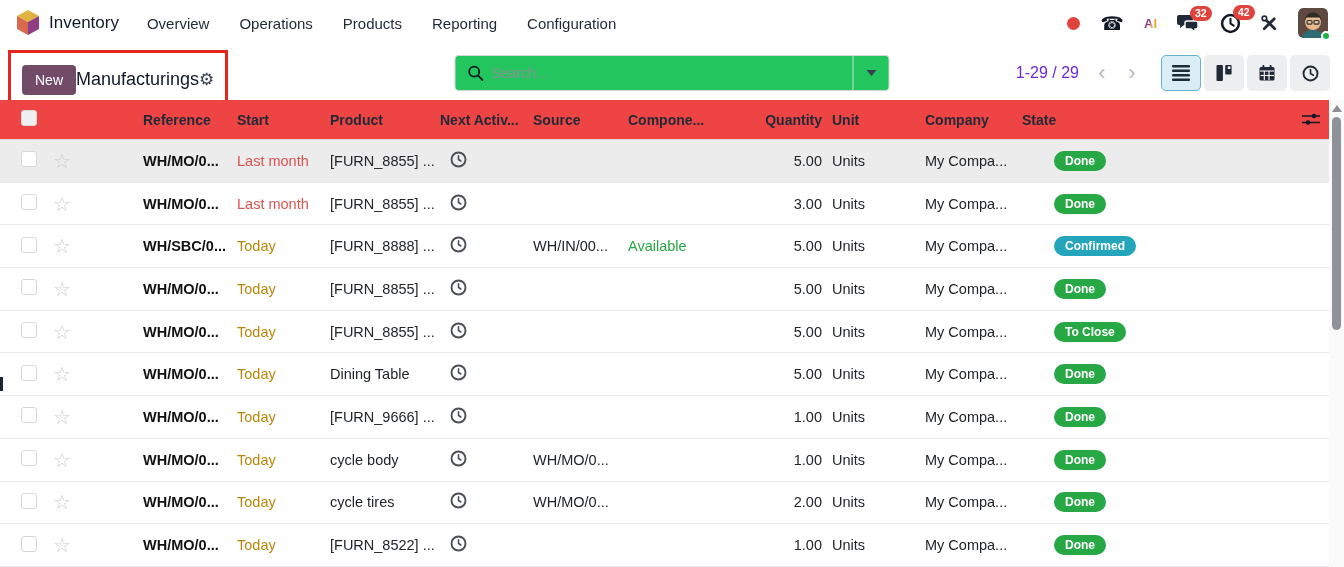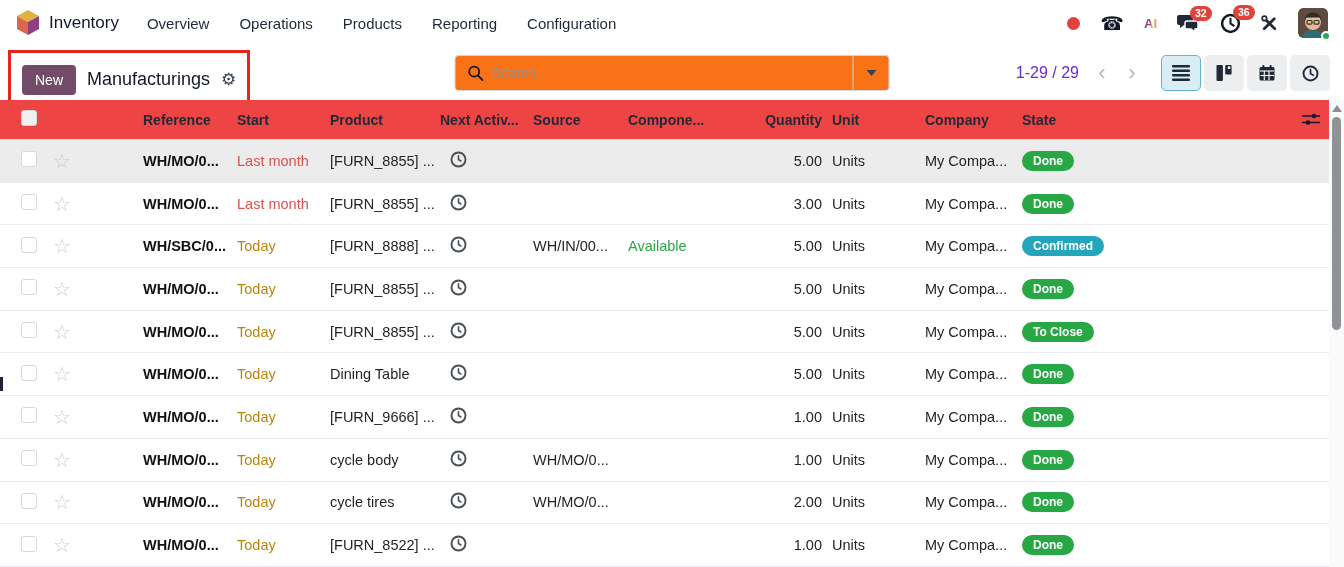--- a/index.html
+++ b/index.html
@@ -23,29 +23,29 @@
     border-radius:9px; font-size:10.5px; font-weight:700; padding:1px 5px; line-height:13px; }
   .company-name { font-size:15px; color:#111827; white-space:nowrap; }
   .avatar-wrap { position:relative; width:30px; height:30px; cursor:pointer; }
   .avatar-wrap svg { border-radius:5px; display:block; }
   .online-dot { position:absolute; right:-3px; bottom:-3px; width:10px; height:10px;
     border-radius:50%; background:#21b048; border:2px solid #fff; }
 
   
   .control-panel { position:relative; height:54px; background:#fff; }
   .annotation-box { position:absolute; left:8px; top:4px; height:59px;
-    border:3px solid #e6251c; display:flex; align-items:center; gap:11px; padding:0 11px; }
+    border:3px solid #e6251c; display:flex; align-items:center; padding:0 11px; }
   .new-btn { background:#714B67; color:#fff; font-size:14px; font-weight:500;
     border:none; border-radius:4px; padding:7px 13px; cursor:pointer; }
   .cp-title { font-size:18px; color:#111827; white-space:nowrap; }
   .gear-glyph { font-size:17px; color:#374151; cursor:pointer; line-height:1; }
 
   .search-box { position:absolute; left:50%; transform:translateX(-50%); top:9px;
     width:435px; height:36px; border:1px solid #d4d7db; border-radius:4px;
-    display:flex; align-items:center; background:#f97316; }
+    display:flex; align-items:center; background:#22c55e; }
   .search-box .mag { margin:0 8px 0 12px; display:flex; }
   .search-input { flex:1; border:none; outline:none; font-size:14px; color:#374151;
     font-family:"Liberation Sans", sans-serif; background:transparent; }
   .search-input::placeholder { color:#8a9097; }
   .search-caret-btn { width:36px; align-self:stretch; border-left:1px solid #d4d7db;
     display:flex; align-items:center; justify-content:center; cursor:pointer; }
   .caret-down { width:0; height:0; border-left:5px solid transparent;
     border-right:5px solid transparent; border-top:6px solid #374151; }
 
   .cp-right { position:absolute; right:14px; top:9px; height:36px; display:flex; align-items:center; }
@@ -74,21 +74,21 @@
   .td.warning { color:#b8860b; font-weight:500; }
   .td.success { color:#28a745; }
   .td.c-unit, .td.c-company { padding-left:10px; }
   .td.c-state { padding-left:10px; }
   .checkbox { display:inline-block; width:16px; height:16px; border:1px solid #d5d8dc;
     border-radius:3px; background:#fff; margin-left:18px; cursor:pointer; }
   .checkbox.header { background:#f0f0f0; }
   .star { font-size:20px; color:#c9cdd2; margin-left:10px; cursor:pointer; line-height:1; }
   .clock-btn { margin-left:10px; display:inline-flex; cursor:pointer; }
   .badge { display:inline-block; color:#fff; font-size:12px; font-weight:700;
-    padding:3px 11px; border-radius:11px; line-height:14px; }
+    padding:3px 11px; border-radius:11px; line-height:14px;margin-left:32px; }
   .badge.success { background:#28a745; }
   .badge.info { background:#24a5bc; }
   .settings-cell { display:flex; justify-content:center; }
   .sliders-btn { cursor:pointer; display:flex; }
 
   
   .scrollbar { position:absolute; top:0; right:0; width:15px; height:100%; background:#fafafa; }
   .scroll-up { position:absolute; top:5px; left:3px; width:0; height:0;
     border-left:5px solid transparent; border-right:5px solid transparent;
     border-bottom:7px solid #8b8f94; cursor:pointer; }
@@ -133,21 +133,21 @@
         <path d="M2 1 h12 a2 2 0 0 1 2 2 v6 a2 2 0 0 1 -2 2 h-7 l-4 3 v-3 h-1 a2 2 0 0 1 -2 -2 v-6 a2 2 0 0 1 2 -2 z" fill="#1f2937"></path>
         <path d="M10 7 h9 a2 2 0 0 1 2 2 v4 a2 2 0 0 1 -2 2 h-1 v3 l-4 -3 h-4 a2 2 0 0 1 -2 -2 v-4 a2 2 0 0 1 2 -2 z" fill="#1f2937" stroke="#fff" stroke-width="1.4"></path>
       </svg>
       <span class="badge-count">32</span>
     </span>
     <span class="tray-icon">
       <svg width="21" height="21" viewBox="0 0 20 20">
         <circle cx="10" cy="10" r="8" fill="none" stroke="#111827" stroke-width="2.4"></circle>
         <path d="M10 5.5 V10 L13 12" fill="none" stroke="#111827" stroke-width="2" stroke-linecap="round"></path>
       </svg>
-      <span class="badge-count">36</span>
+      <span class="badge-count">42</span>
     </span>
     <span class="tray-icon">
       <svg width="17" height="17" viewBox="0 0 16 16">
         <g stroke="#1f2937" stroke-width="2.5" stroke-linecap="round">
           <path d="M3.5 3.5 L13 13"></path>
             <path d="M12.5 3.5 L3 13"></path>
         </g>
         <circle cx="3.2" cy="3.2" r="2.1" fill="#fff" stroke="#1f2937" stroke-width="1.6"></circle>
       </svg>
     </span>

